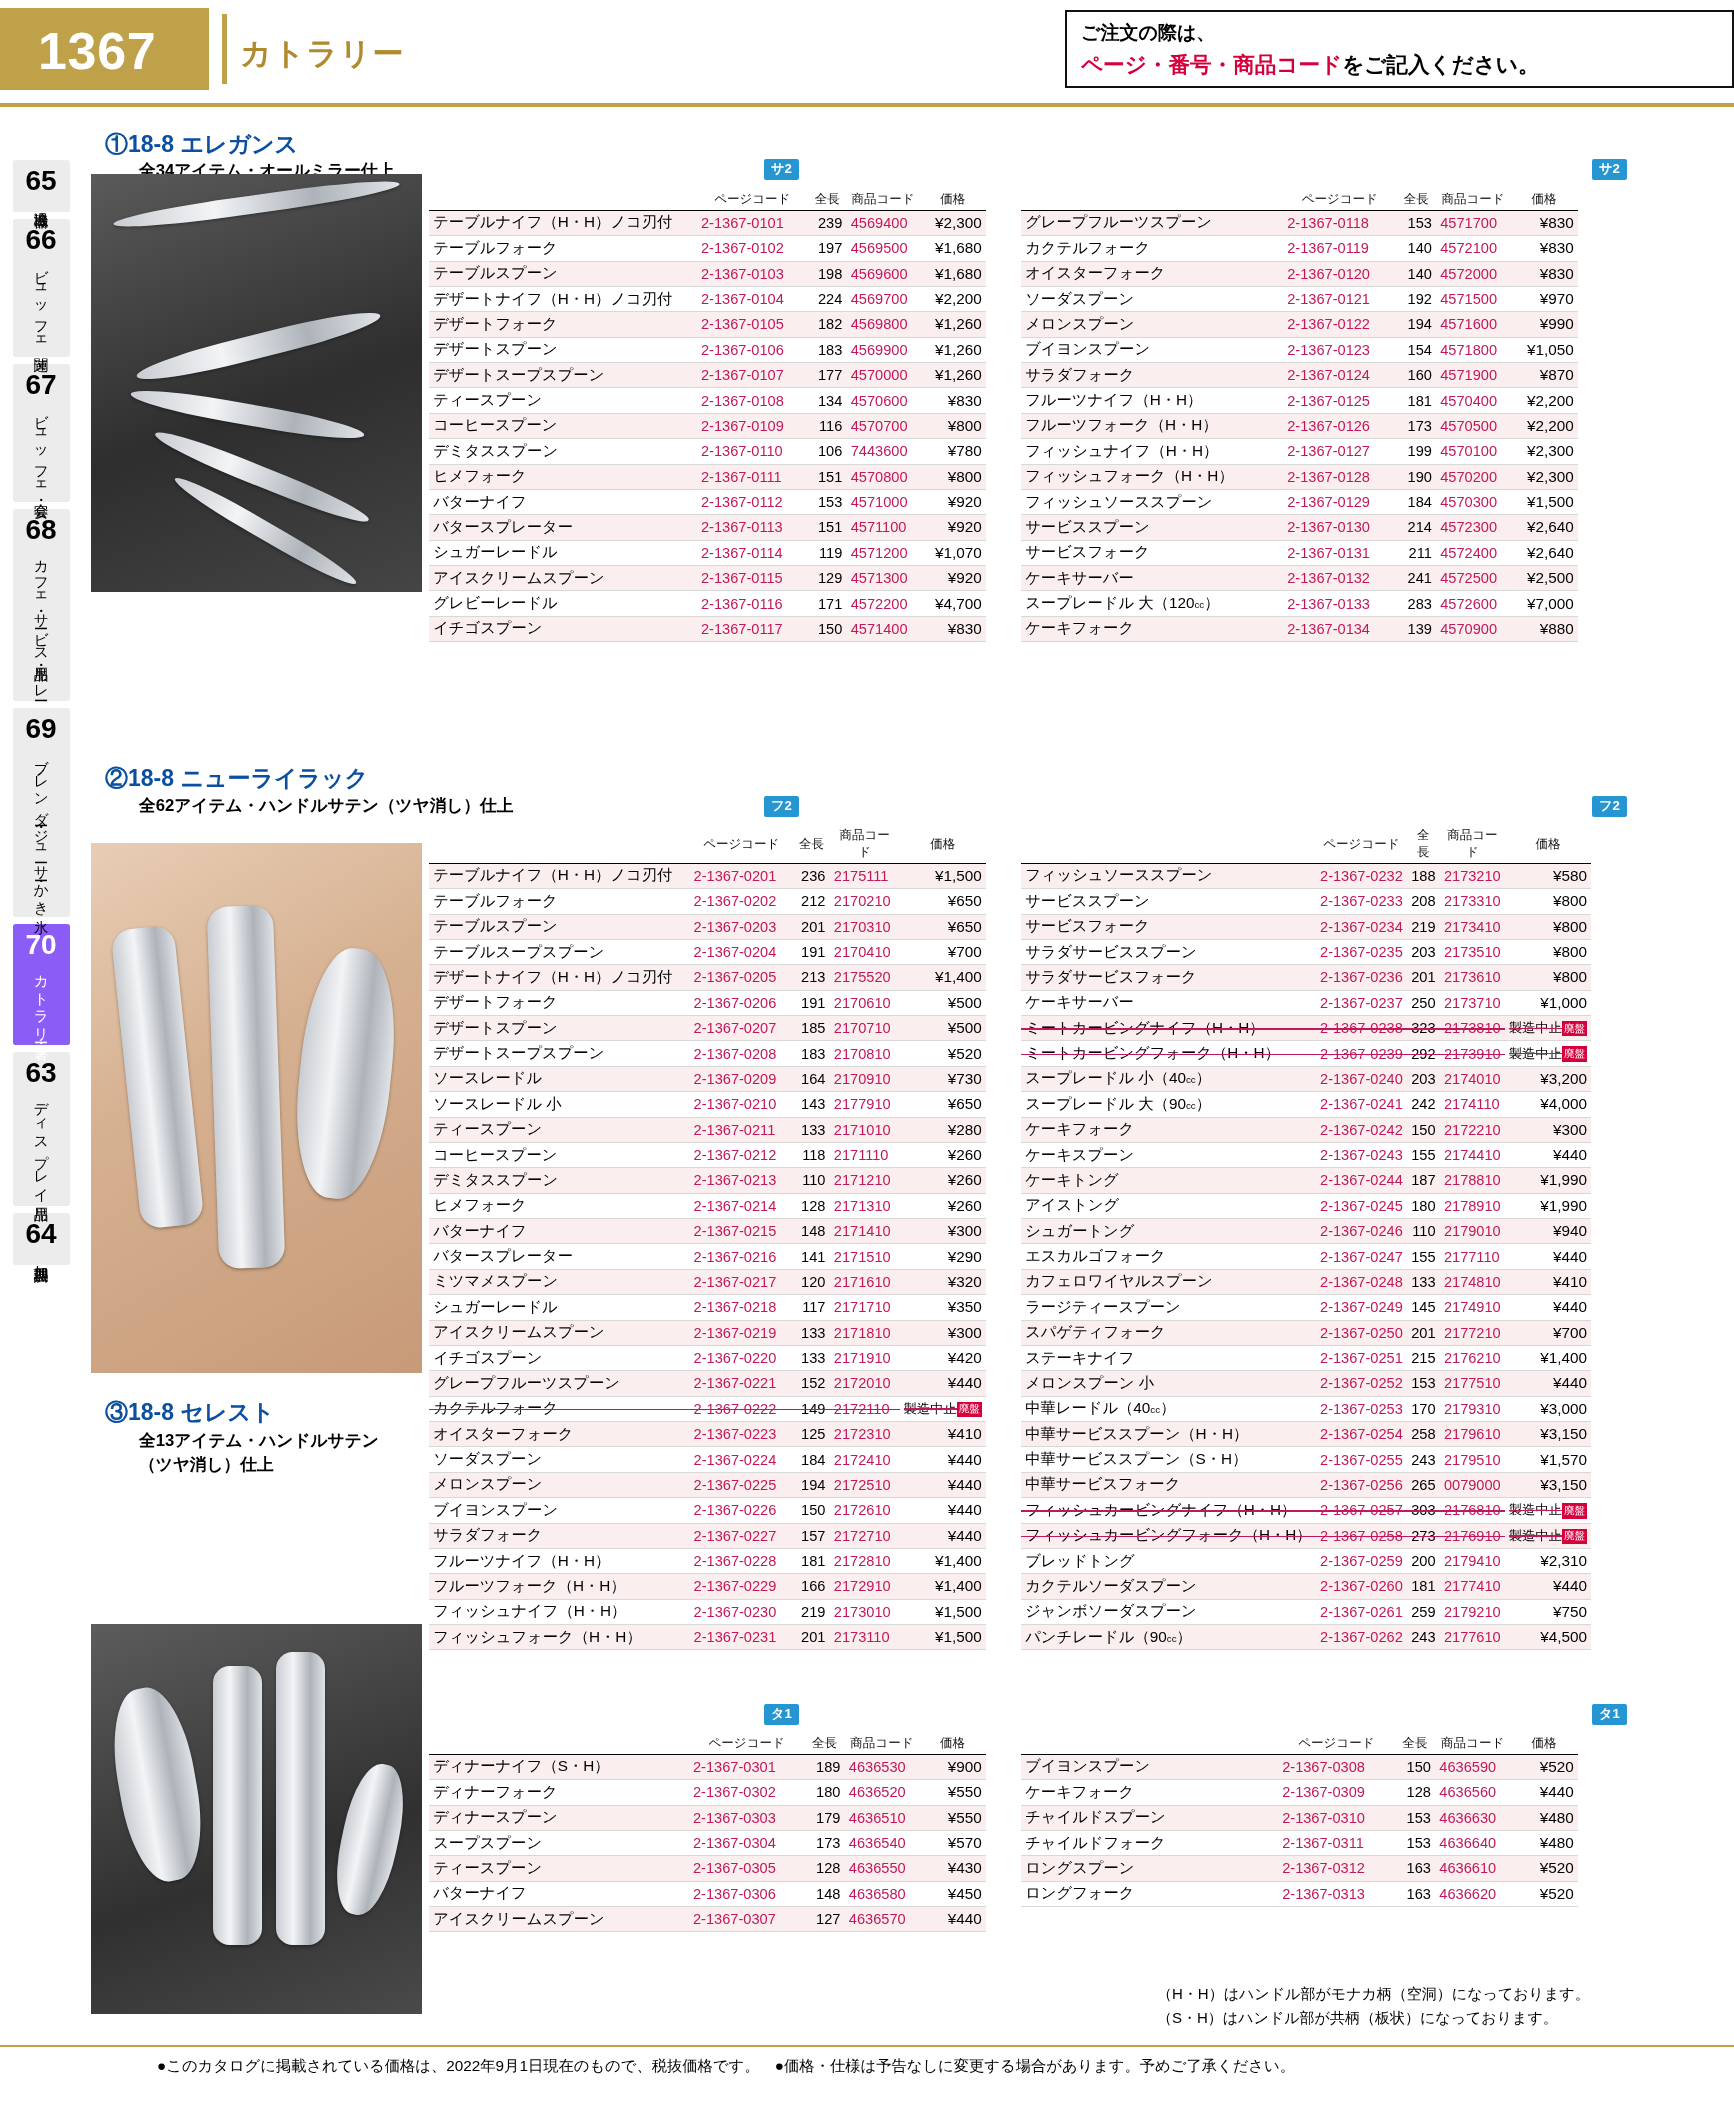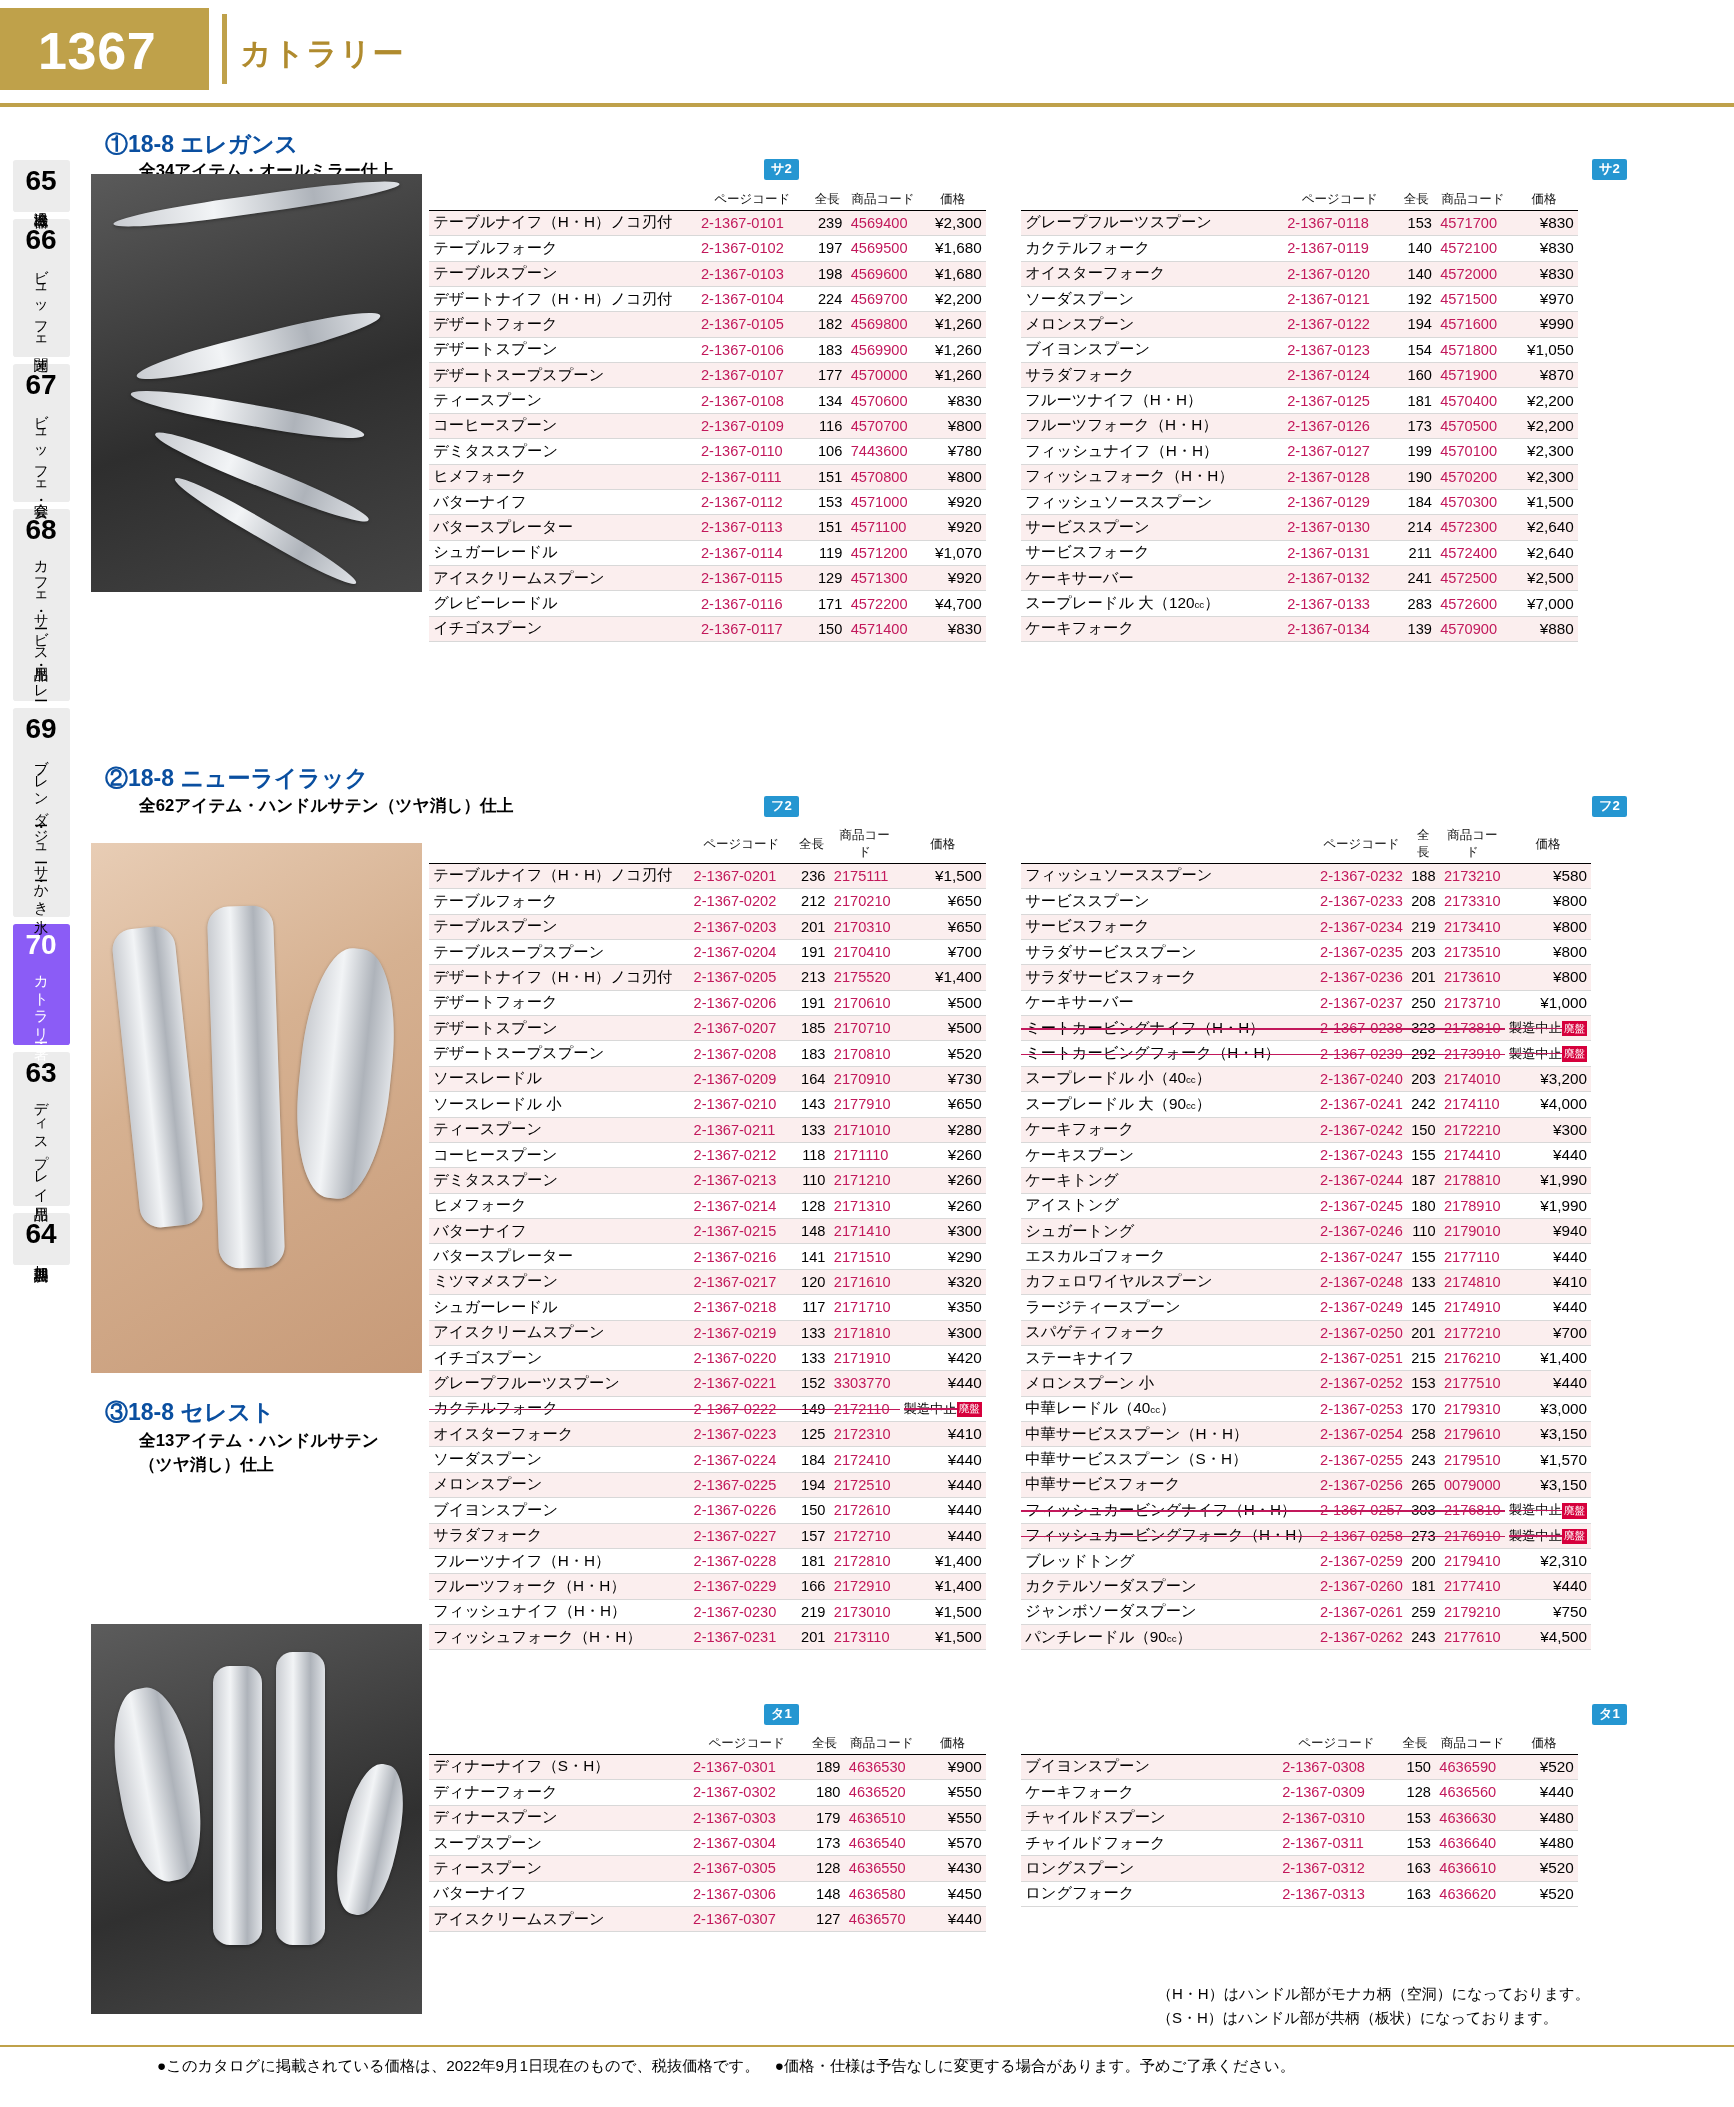--- a/index.html
+++ b/index.html
@@ -70,20 +70,24 @@
   .bottom-text { position:absolute; left:0; top:2056px; width:1452px; text-align:center; font-size:15.3px; }
 </style>
 </head>
 <body>
 
 <div class="page-header">
   <div class="hdr-goldbar"></div>
   <div class="hdr-pageno">1367</div>
   <div class="hdr-vline"></div>
   <div class="hdr-cat">カトラリー</div>
+  <div class="hdr-notebox">
+    <div class="hdr-note1">ご注文の際は、</div>
+    <div class="hdr-note2"><span class="em">ページ・番号・商品コード</span><span>をご記入ください。</span></div>
+  </div>
   <div class="hdr-rule"></div>
 </div>
 
 <div class="side-tabs">
   <div class="tab">
     <div class="tnum">65</div>
     <div class="tlabel">冷温機器</div>
   </div>
   <div class="tab">
     <div class="tnum">66</div>
@@ -580,21 +584,21 @@
           <td class="nm">イチゴスプーン</td>
           <td class="pc">2-1367-0220</td>
           <td class="ln">133</td>
           <td class="cd">2171910</td>
           <td class="pr">¥420</td>
         </tr>
         <tr class="">
           <td class="nm">グレープフルーツスプーン</td>
           <td class="pc">2-1367-0221</td>
           <td class="ln">152</td>
-          <td class="cd">3303770</td>
+          <td class="cd">2172010</td>
           <td class="pr">¥440</td>
         </tr>
         <tr class="discontinued">
           <td class="nm strike">カクテルフォーク</td>
           <td class="pc strike">2-1367-0222</td>
           <td class="ln strike">149</td>
           <td class="cd strike">2172110</td>
           <td class="note"><span class="strike">製造中止</span><span class="haiban">廃盤</span></td>
         </tr>
         <tr class="">

